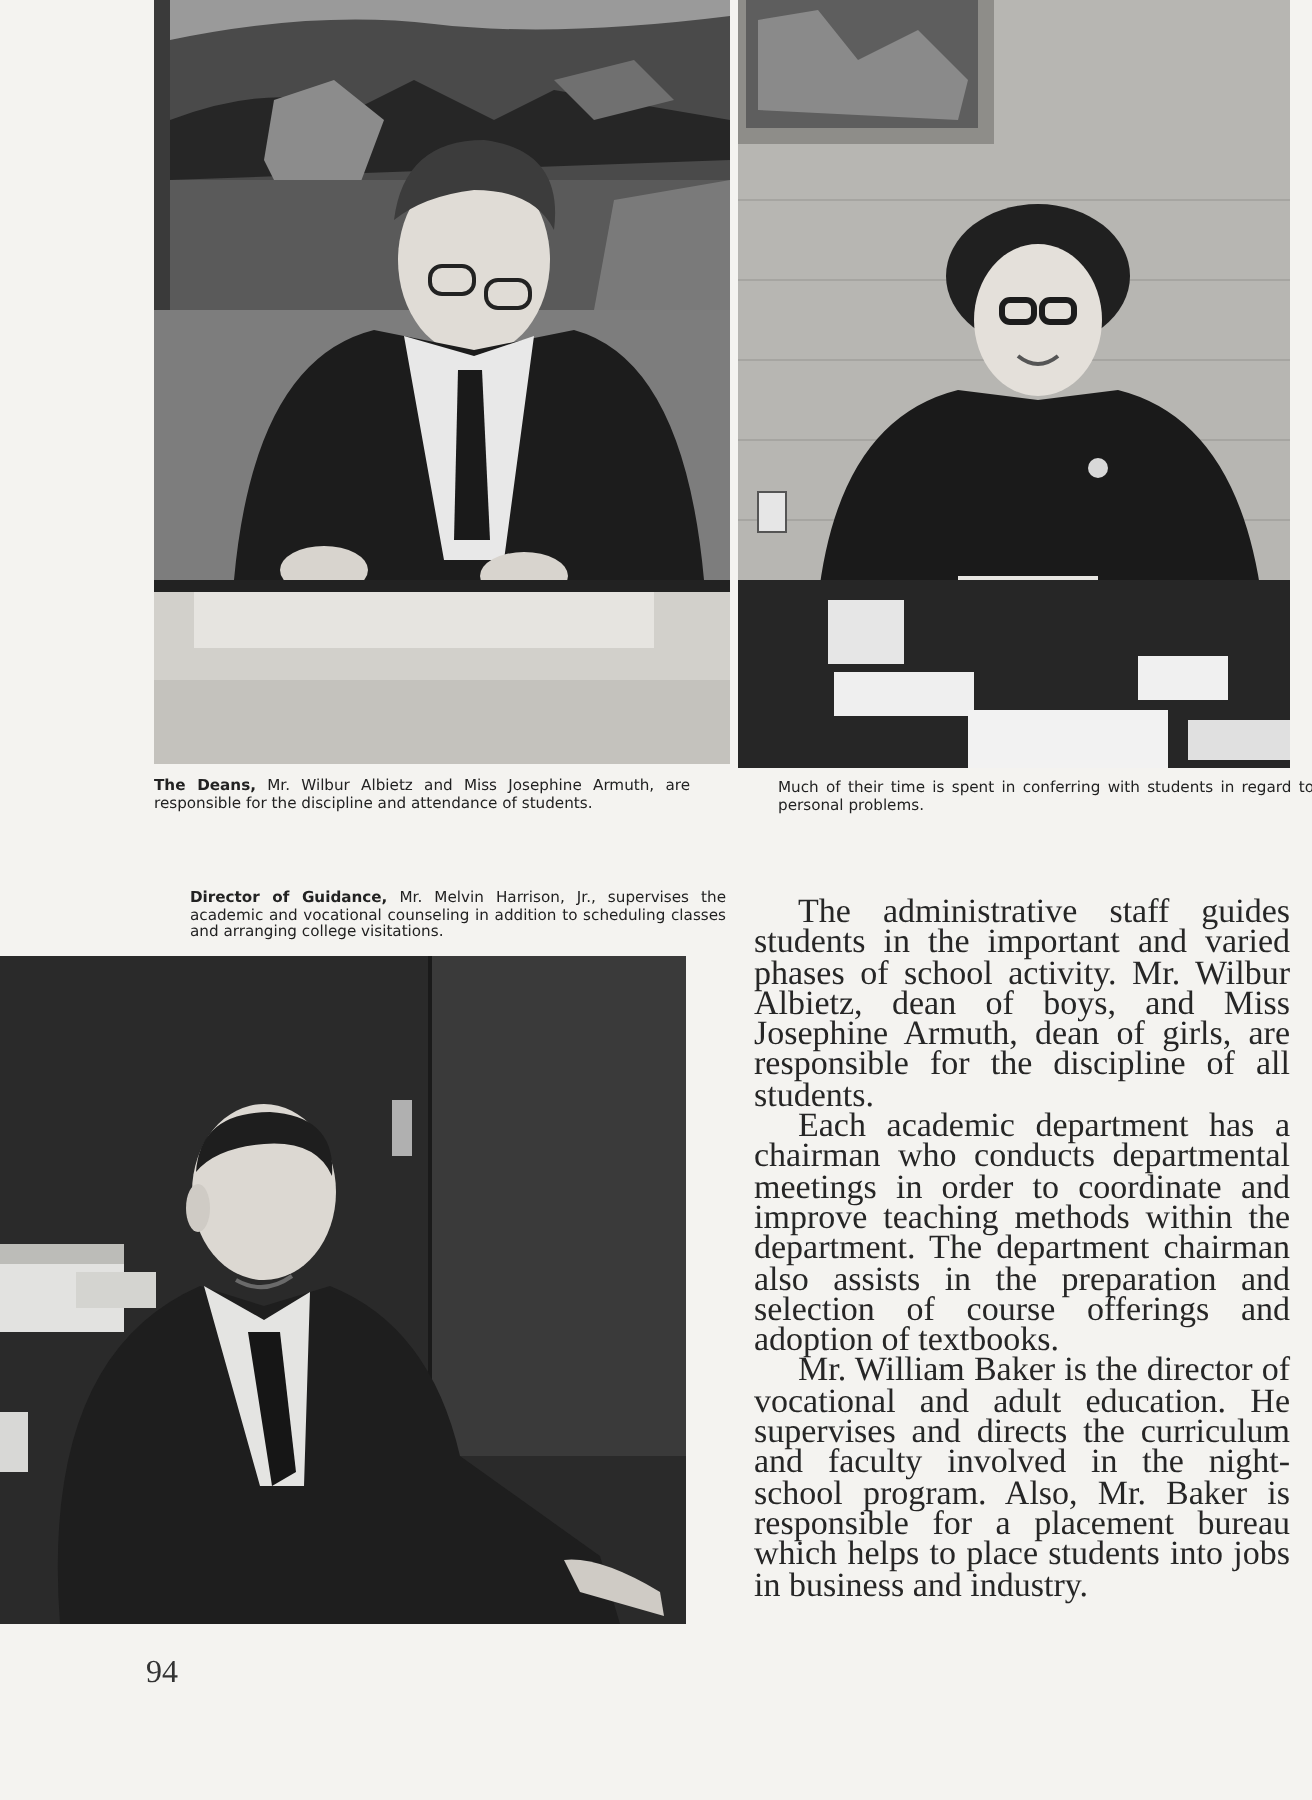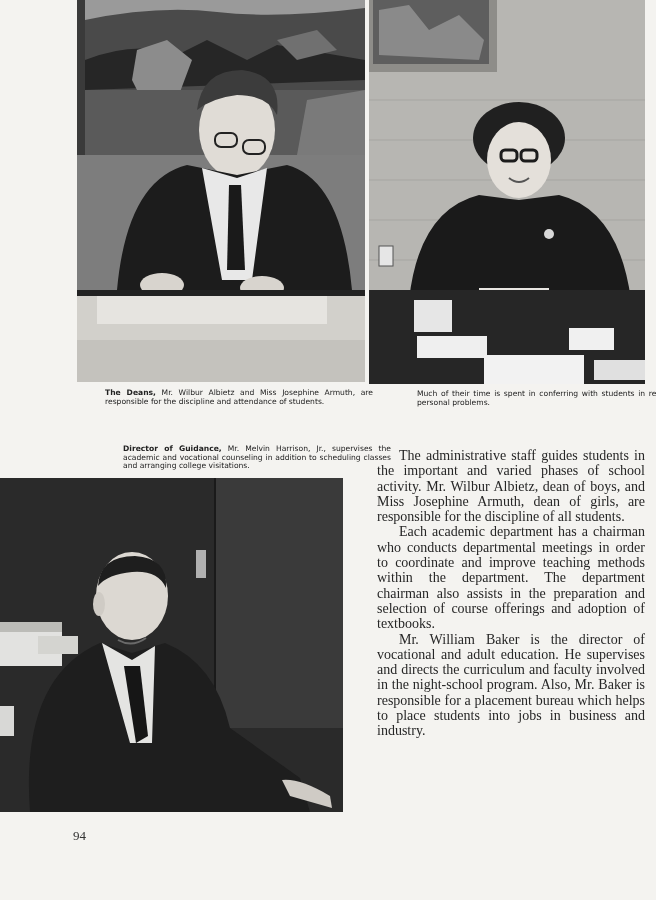--- a/index.html
+++ b/index.html
@@ -13,36 +13,35 @@
   .photo svg { display: block; width: 100%; height: 100%; }
   #photo-deans-boy { left: 77px; top: 0; width: 288px; height: 382px; background: #2a2a2a; }
   #photo-deans-girl { left: 369px; top: 0; width: 276px; height: 384px; background: #b9b8b4; }
   #photo-guidance { left: 0; top: 478px; width: 343px; height: 334px; background: #232323; }
 
   .caption {
     position: absolute;
     font-family: "DejaVu Sans", sans-serif;
     font-size: 7.6px; line-height: 8.6px; color: #222;
     text-align: justify;
-    margin-left: 28px;
   }
   .caption b { font-weight: bold; }
   #caption-deans { left: 77px; top: 389px; width: 268px; }
   #caption-time { left: 389px; top: 390px; width: 268px; }
   #caption-guidance { left: 95px; top: 445px; width: 268px; }
 
   #body-text {
     position: absolute; left: 377px; top: 448px; width: 268px;
-    font-size: 14px; line-height: 15.3px; text-align: justify;
+    font-size: 17px; line-height: 15.3px; text-align: justify;
     color: #262626;
   }
   #body-text p { margin: 0; text-indent: 22px; }
   #page-number {
     position: absolute; left: 73px; top: 828px;
-    font-size: 13px; color: #333;
+    font-size: 16px; color: #333;
   }
 </style>
 </head>
 <body>
 
 <div class="photo" id="photo-deans-boy">
   <svg viewBox="0 0 288 382" preserveAspectRatio="none">
     <rect x="0" y="0" width="288" height="382" fill="#3a3a3a"></rect>
 
     <rect x="8" y="0" width="280" height="155" fill="#4a4a4a"></rect>

